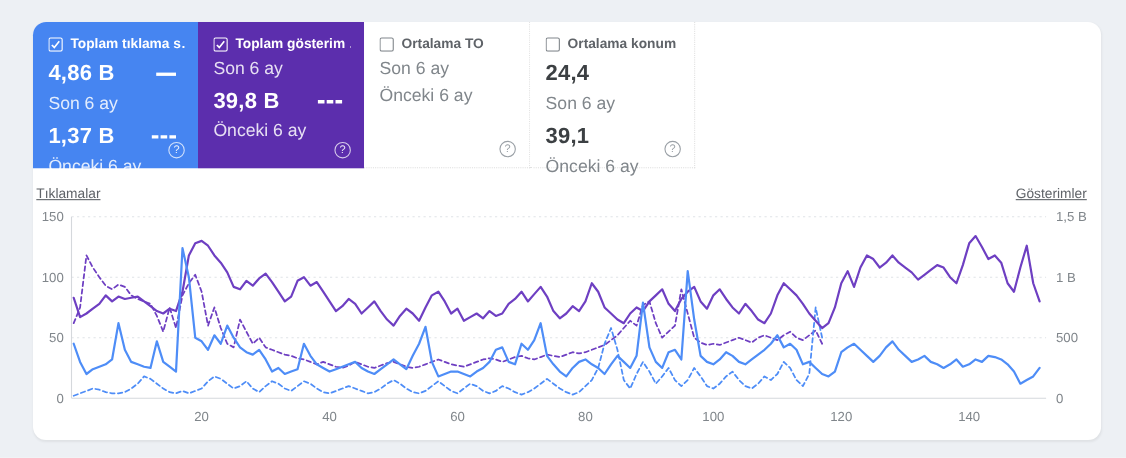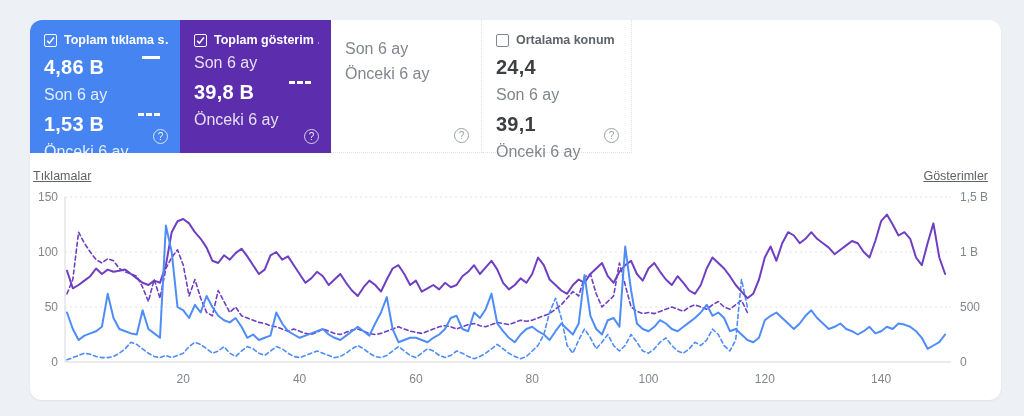--- a/index.html
+++ b/index.html
@@ -10,21 +10,21 @@
   .cards-row { position:absolute; left:0; top:0; height:133px; display:flex; }
   .card { position:relative; width:151px; height:133px; padding:13px 12px 10px 14px; cursor:pointer; }
   .card.c0 { width:150px; border-radius:12px 0 0 0; background:#4685f1; color:#fff; }
   .card.c1 { background:#5c2ead; color:#fff; }
   .card.c2, .card.c3 { background:#fff; color:#5f6368; border-right:1px dotted #e0e0e0; border-bottom:1px dotted #e0e0e0; }
   .card.c3 { width:150px; }
   .card-head { display:flex; align-items:center; gap:7px; font-size:12.5px; font-weight:bold; white-space:nowrap; overflow:hidden; }
   .cb { width:13px; height:13px; flex:0 0 13px; border:1.5px solid #fff; border-radius:2px; display:inline-flex; align-items:center; justify-content:center; }
   .card.c2 .cb, .card.c3 .cb { border-color:#80868b; }
   .cb svg { display:block; }
-  .val-row { display:flex; align-items:flex-start; justify-content:space-between; padding-right:8px; margin-top:9px; }
+  .val-row { display:flex; align-items:center; justify-content:space-between; padding-right:8px; margin-top:9px; }
   .metric-value { font-size:20px; font-weight:bold; letter-spacing:.2px; }
   .card.c2 .metric-value, .card.c3 .metric-value { color:#3c4043; }
   .caption { font-size:16px; margin-top:7px; color:rgba(255,255,255,.85); }
   .card.c2 .caption, .card.c3 .caption { color:#80868b; }
   .ind-solid { width:18px; border-top:3px solid #fff; }
   .ind-dashed { width:22px; border-top:3px dashed #fff; }
   .help { position:absolute; right:12px; bottom:9px; width:15px; height:15px; border:1px solid rgba(255,255,255,.75); border-radius:50%; font-size:10px; line-height:13px; text-align:center; color:rgba(255,255,255,.9); }
   .card.c2 .help, .card.c3 .help { border-color:#9aa0a6; color:#9aa0a6; }
 
   
@@ -49,21 +49,21 @@
             </svg>
           </span>
         <span>Toplam tıklama s…</span>
       </div>
       <div class="val-row">
         <span class="metric-value">4,86 B</span>
         <span class="ind-solid"></span>
       </div>
       <div class="caption">Son 6 ay</div>
       <div class="val-row">
-        <span class="metric-value">1,53 B</span>
+        <span class="metric-value">1,37 B</span>
         <span class="ind-dashed"></span>
       </div>
       <div class="caption">Önceki 6 ay</div>
       <span class="help">?</span>
     </div>
 
     <div class="card c1">
       <div class="card-head">
         <span class="cb">
             <svg width="9" height="9" viewBox="0 0 12 12">
@@ -75,20 +75,24 @@
       <div class="caption">Son 6 ay</div>
       <div class="val-row">
         <span class="metric-value">39,8 B</span>
         <span class="ind-dashed"></span>
       </div>
       <div class="caption">Önceki 6 ay</div>
       <span class="help">?</span>
     </div>
 
     <div class="card c2">
+      <div class="card-head">
+        <span class="cb"></span>
+        <span>Ortalama TO</span>
+      </div>
       <div class="caption">Son 6 ay</div>
       <div class="caption">Önceki 6 ay</div>
       <span class="help">?</span>
     </div>
 
     <div class="card c3">
       <div class="card-head">
         <span class="cb"></span>
         <span>Ortalama konum</span>
       </div>

